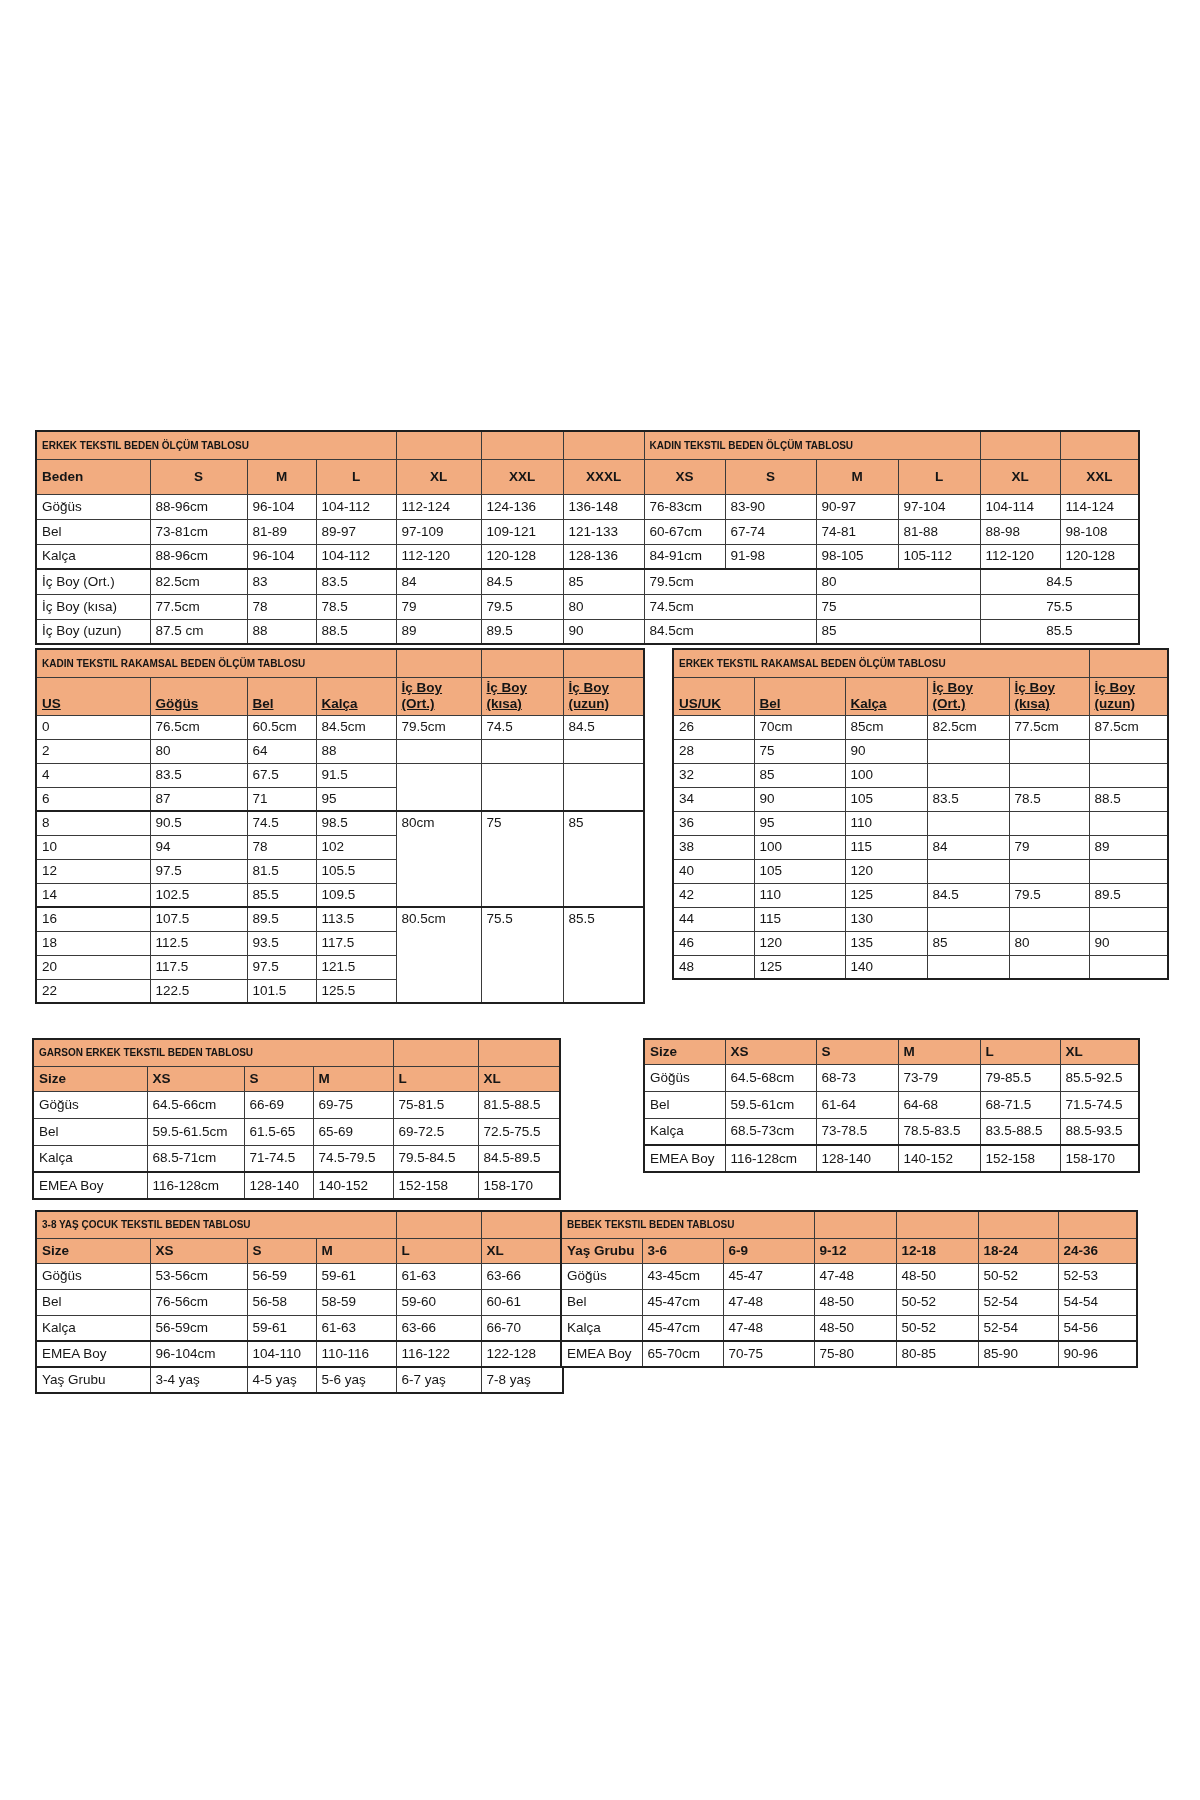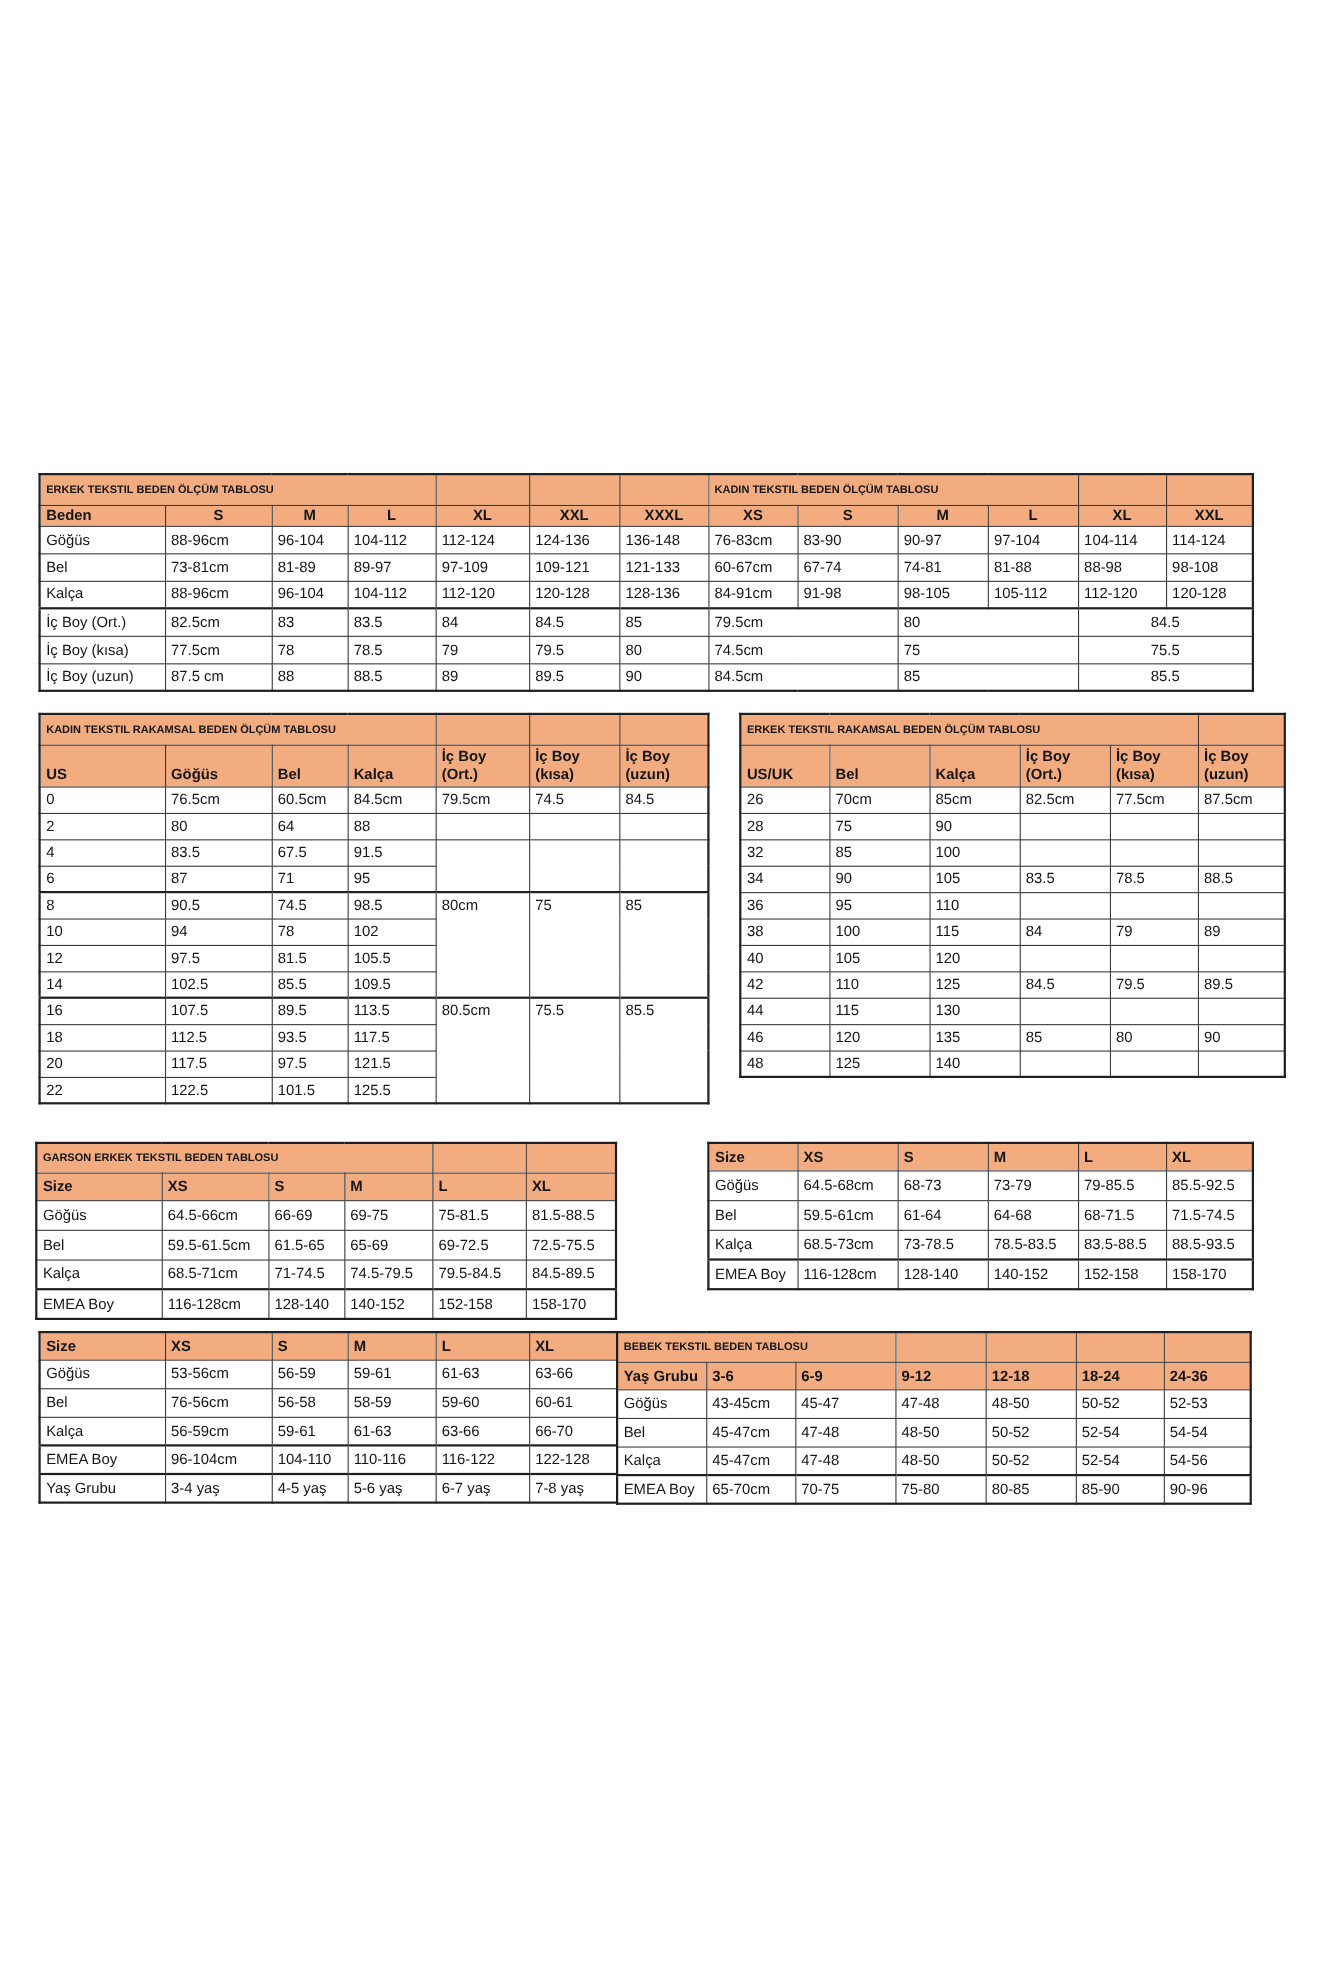--- a/index.html
+++ b/index.html
@@ -23,25 +23,25 @@
     background:var(--hdr); font-weight:bold; font-size:10px;
     white-space:nowrap; letter-spacing:0px;
   }
   tr.hdr td { background:var(--hdr); font-weight:bold; }
   td.ctr { text-align:center; }
   td.top { vertical-align:top; padding-top:3px; }
   tr.tb td { border-top:2px solid var(--border-dark); }
 
   
   #tbl-top tr.ttl   { height:28px; }
-  #tbl-top tr.hdr   { height:19px;margin-top:21px; }
+  #tbl-top tr.hdr   { height:35px;margin-top:21px; }
   #tbl-top tr       { height:25px; }
   #tbl-mid-left tr.ttl, #tbl-mid-right tr.ttl { height:28px; }
   #tbl-mid-left tr.hdr, #tbl-mid-right tr.hdr { height:38px; }
-  #tbl-mid-left tr.hdr td, #tbl-mid-right tr.hdr td { vertical-align:bottom; padding-bottom:3px; }
+  #tbl-mid-left tr.hdr td, #tbl-mid-right tr.hdr td { vertical-align:bottom; padding-bottom:3px;text-decoration:underline; }
   #tbl-mid-left tr, #tbl-mid-right tr { height:24px; }
   #tbl-gar-left tr.ttl, #tbl-gar-right tr.ttl { height:27px; }
   #tbl-gar-left tr.hdr, #tbl-gar-right tr.hdr { height:25px; }
   #tbl-gar-left tr, #tbl-gar-right tr { height:27px; }
   #tbl-bot-left tr.ttl, #tbl-bot-right tr.ttl { height:27px; }
   #tbl-bot-left tr.hdr, #tbl-bot-right tr.hdr { height:25px; }
   #tbl-bot-left tr, #tbl-bot-right tr { height:26px; }
 
   
   #tbl-top       { left:35px;  top:430px;  width:1103px; }
@@ -529,20 +529,25 @@
 <table id="tbl-bot-left">
   <colgroup>
     <col style="width:114px">
       <col style="width:97px">
       <col style="width:69px">
     <col style="width:80px">
       <col style="width:85px">
       <col style="width:82px">
   </colgroup>
   <tbody>
+      <tr class="ttl">
+        <td colspan="4">3-8 YAŞ ÇOCUK TEKSTIL BEDEN TABLOSU</td>
+        <td></td>
+        <td></td>
+      </tr>
       <tr class="hdr">
         <td>Size</td>
         <td>XS</td>
         <td>S</td>
         <td>M</td>
         <td>L</td>
         <td>XL</td>
       </tr>
       <tr>
         <td>Göğüs</td>

